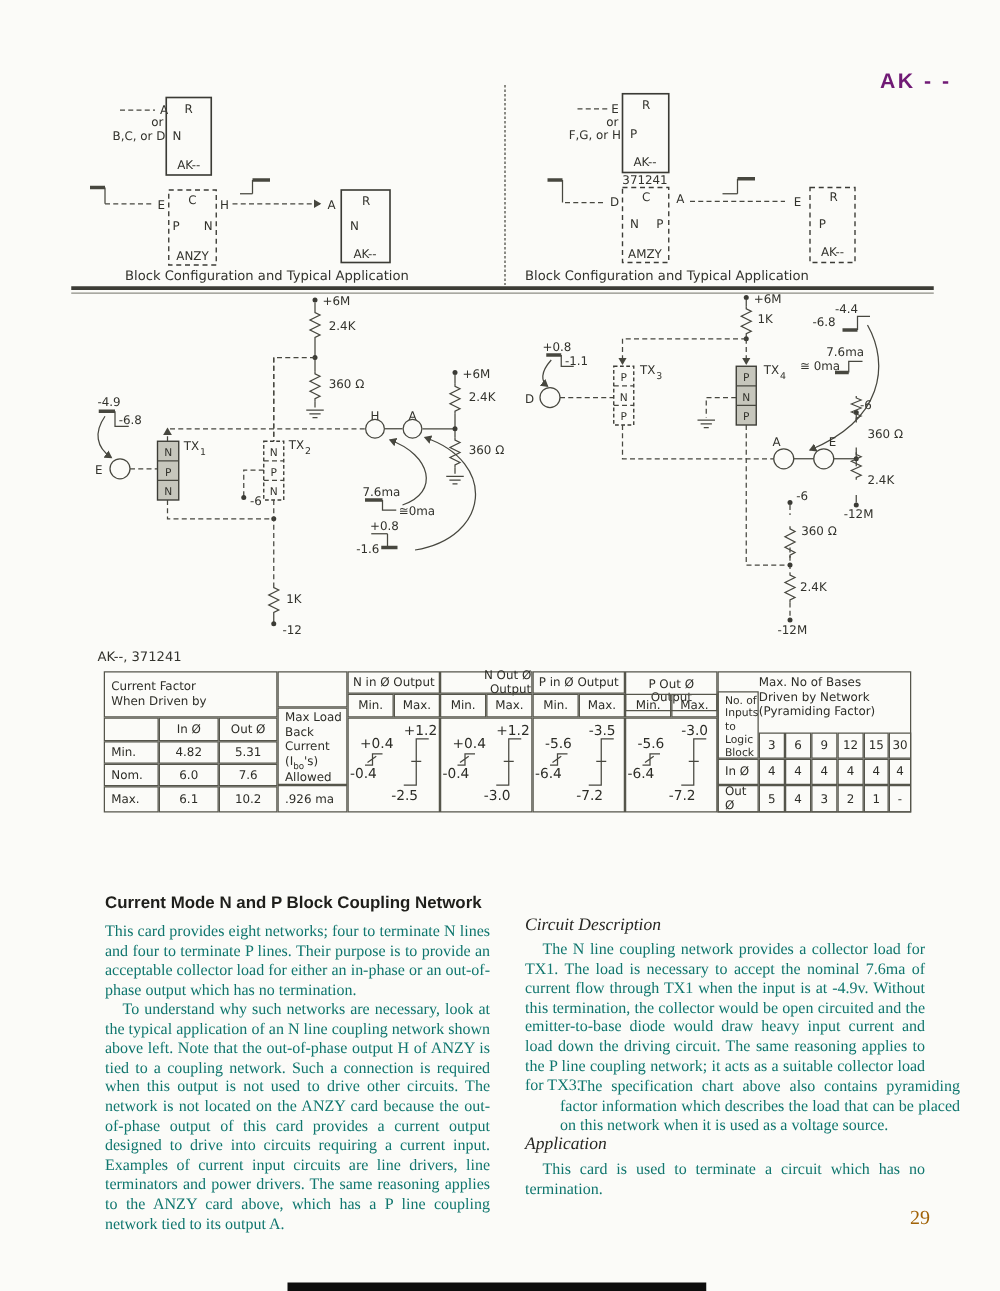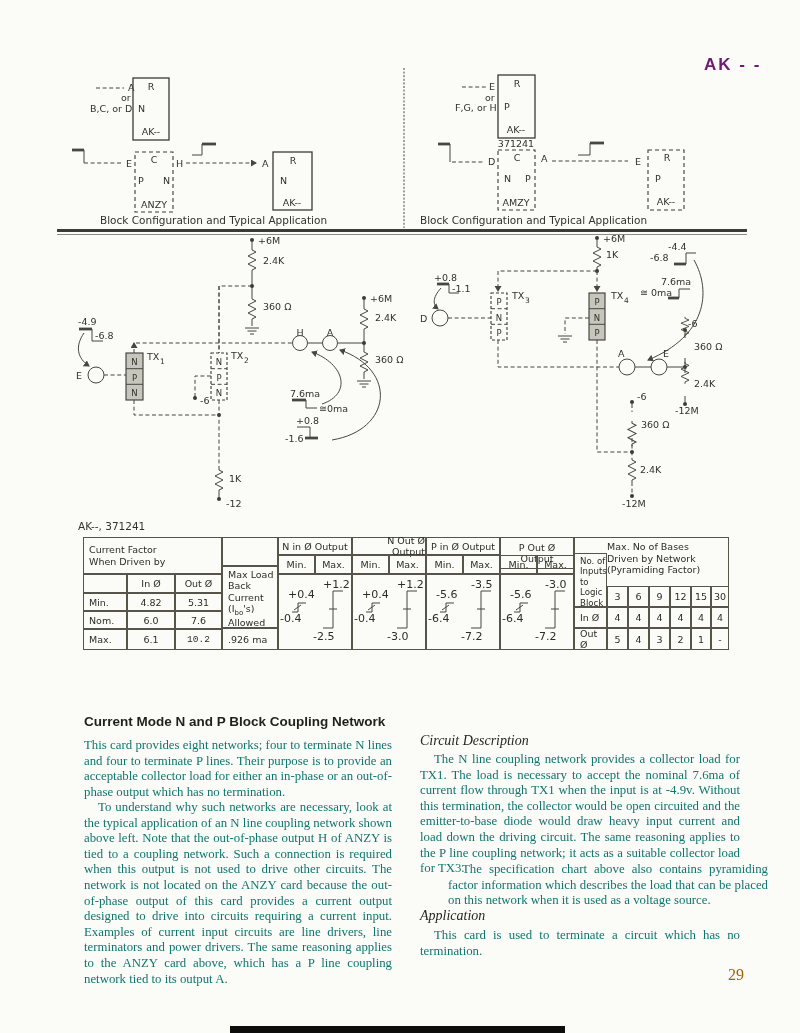--- a/index.html
+++ b/index.html
@@ -313,21 +313,21 @@
     <div class="tc" style="left:44px;top:37px;width:48px;height:19px;">In Ø</div>
     <div class="tc" style="left:92px;top:37px;width:47px;height:19px;">Out Ø</div>
     <div class="tc tl" style="left:0;top:56px;width:44px;height:18px;">Min.</div>
     <div class="tc" style="left:44px;top:56px;width:48px;height:18px;">4.82</div>
     <div class="tc" style="left:92px;top:56px;width:47px;height:18px;">5.31</div>
     <div class="tc tl" style="left:0;top:74px;width:44px;height:18px;">Nom.</div>
     <div class="tc" style="left:44px;top:74px;width:48px;height:18px;">6.0</div>
     <div class="tc" style="left:92px;top:74px;width:47px;height:18px;">7.6</div>
     <div class="tc tl" style="left:0;top:92px;width:44px;height:21px;">Max.</div>
     <div class="tc" style="left:44px;top:92px;width:48px;height:21px;">6.1</div>
-    <div class="tc" style="left:92px;top:92px;width:47px;height:21px;font-family:Liberation Mono, monospace;">10.2</div>
+    <div class="tc" style="left:92px;top:92px;width:47px;height:21px;">10.2</div>
 
     <div class="tc" style="left:139px;top:0;width:56px;height:29px;"></div>
     <div class="tc tl" style="left:139px;top:29px;width:56px;height:62px;align-items:center;padding-top:3px;">
       <div><span class="pre">Max Load
 Back
 Current</span><br>
       <span>(I</span><sub style="font-size:7px">bo</sub><span>'s)</span><br>
       <span>Allowed</span></div>
     </div>
     <div class="tc tl" style="left:139px;top:91px;width:56px;height:22px;">.926 ma</div>

